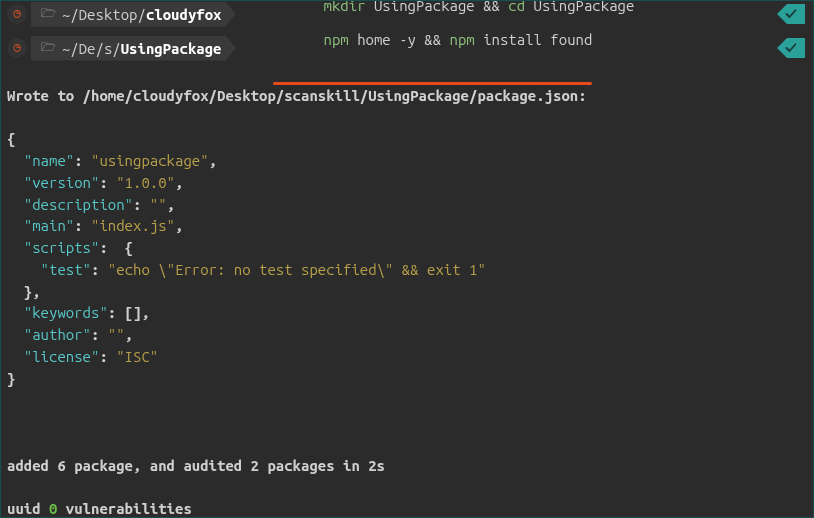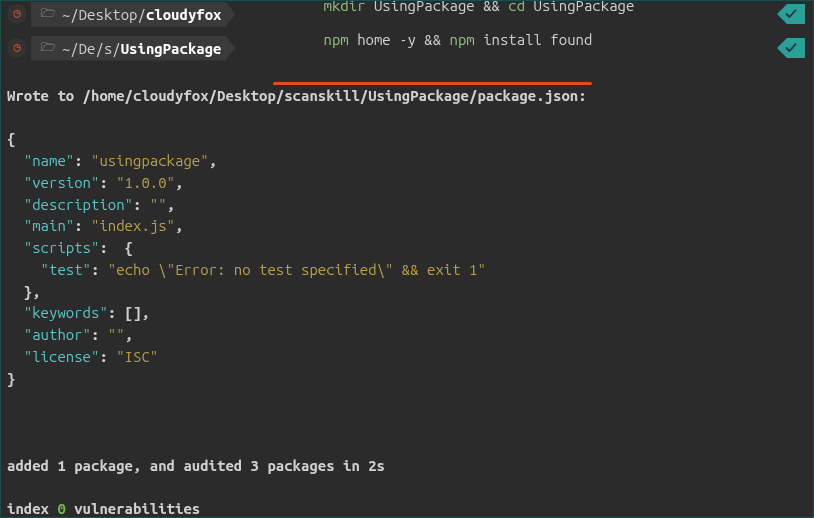--- a/index.html
+++ b/index.html
@@ -150,16 +150,16 @@
 <span class="cyan">  "scripts"</span><span class="white">: </span><span class="white"> {</span>
 <span class="cyan">    "test"</span><span class="white">: </span><span class="yellow">"echo \"Error: no test specified\" &amp;&amp; exit 1"</span>
 <span class="white">  }</span><span class="white">,</span>
 <span class="cyan">  "keywords"</span><span class="white">: </span><span class="white">[]</span><span class="white">,</span>
 <span class="cyan">  "author"</span><span class="white">: </span><span class="yellow">""</span><span class="white">,</span>
 <span class="cyan">  "license"</span><span class="white">: </span><span class="yellow">"ISC"</span>
 <span class="white">}</span>
 
 
 
-<span class="white">added 1 package, and audited 3 packages in 2s</span>
+<span class="white">added 6 package, and audited 2 packages in 2s</span>
 
-<span class="white">index </span><span class="green-n">0</span><span class="white"> vulnerabilities</span>
+<span class="white">uuid </span><span class="green-n">0</span><span class="white"> vulnerabilities</span>
 </div>
 
 </body></html>

